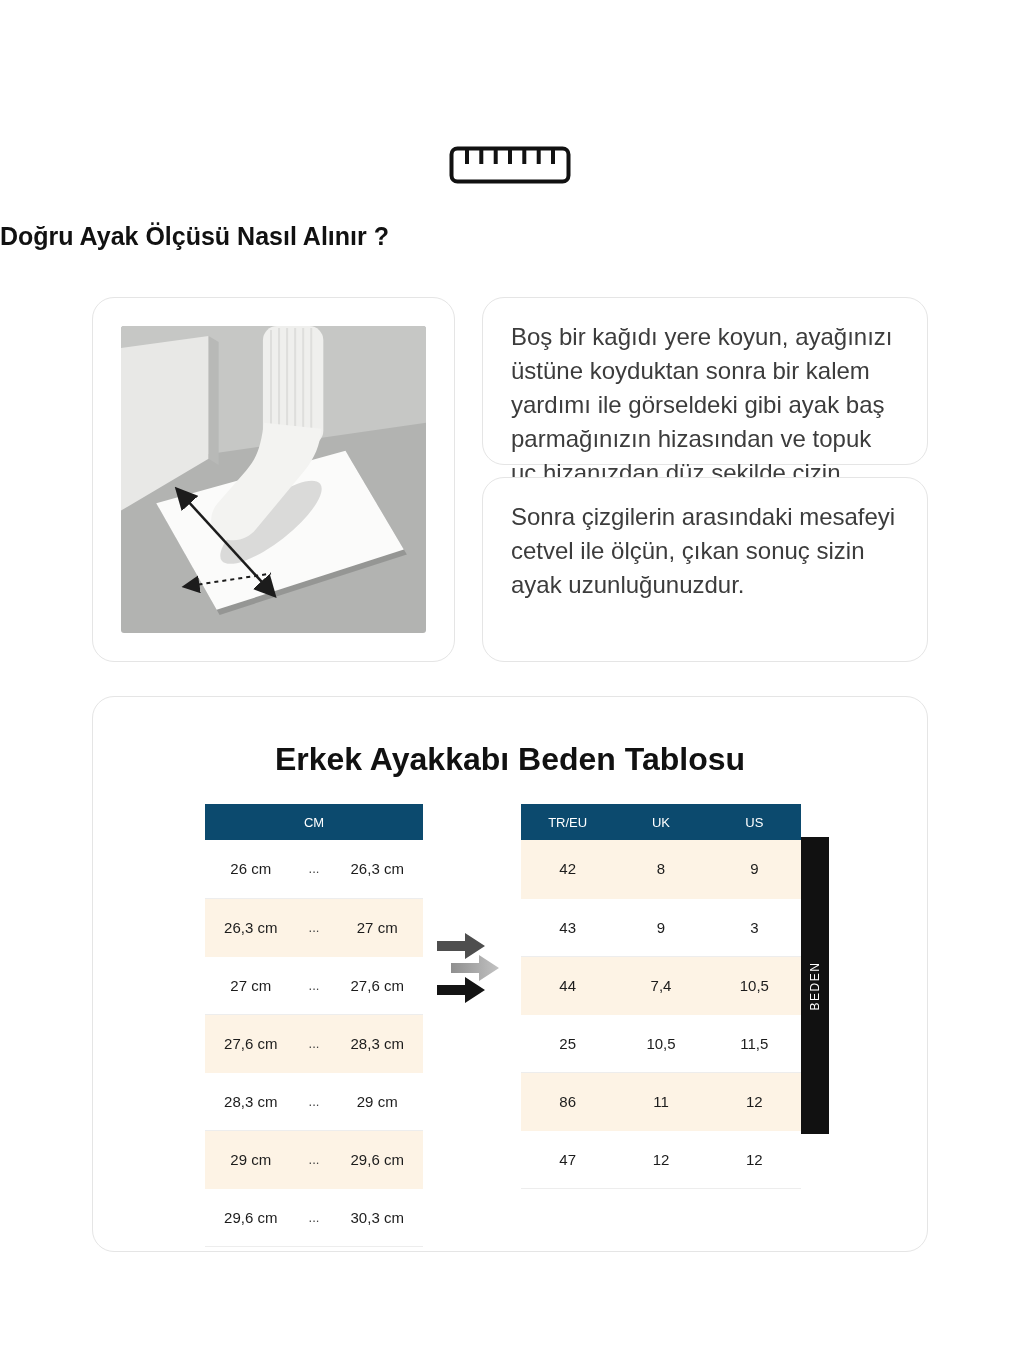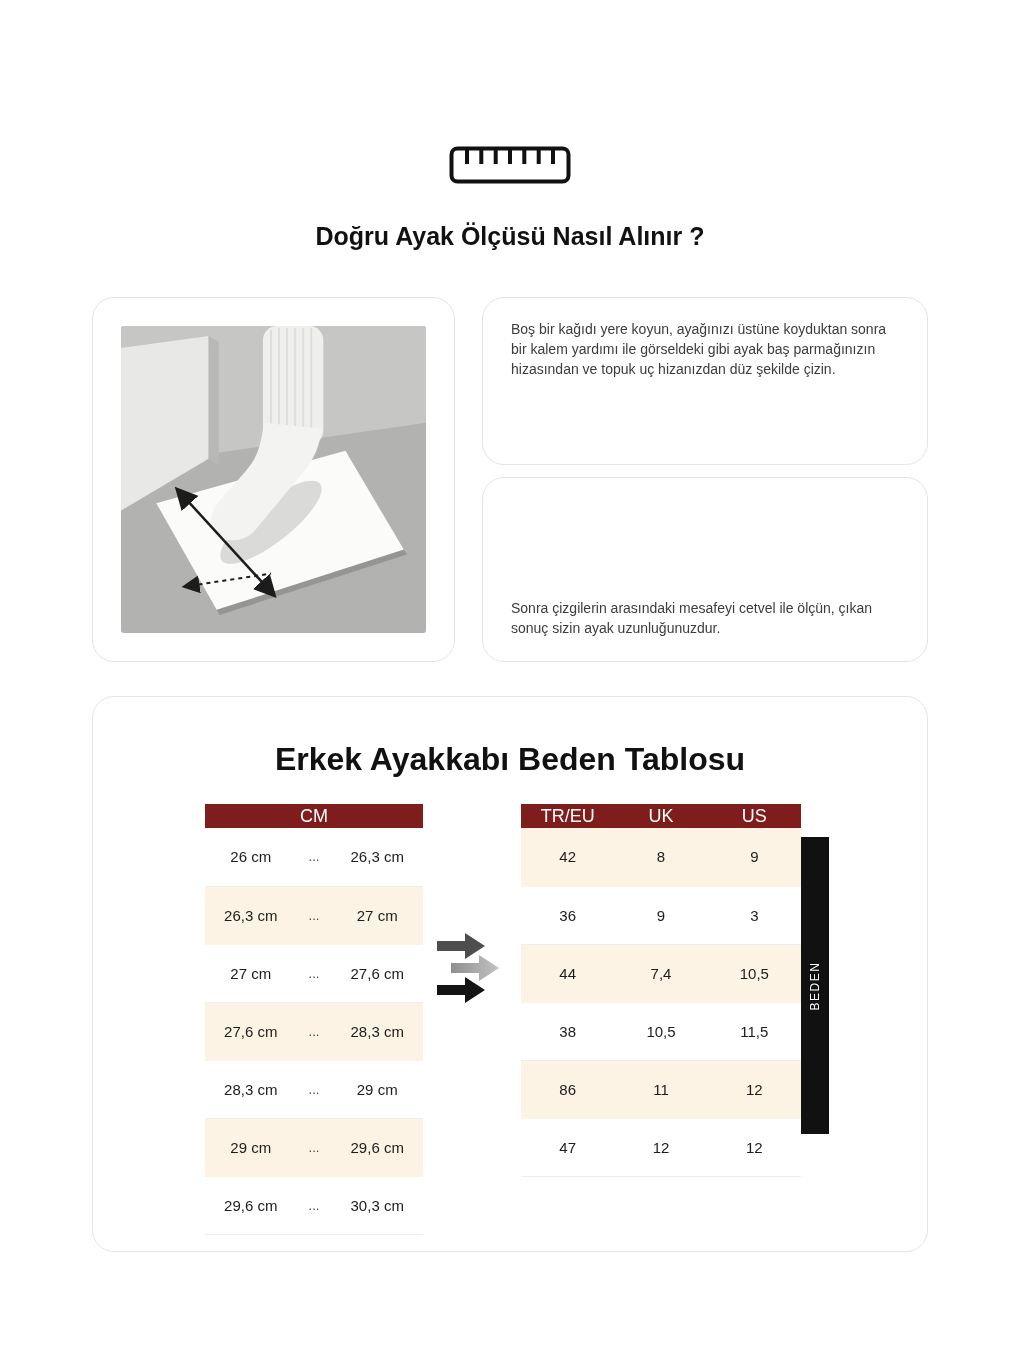--- a/index.html
+++ b/index.html
@@ -2,38 +2,38 @@
 <html><head>
 <meta charset="utf-8">
 <style>
   * { box-sizing: border-box; }
   html, body { margin: 0; padding: 0; background: #ffffff; }
   body { font-family: "Liberation Sans", sans-serif; color: #1a1a1a; }
   .page { width: 1020px; height: 1360px; margin: 0 auto; background: #ffffff; position: relative; overflow: hidden; }
 
   .ruler-wrap { display: flex; justify-content: center; padding-top: 146px; }
 
-  .page-title { text-align: center; font-size: 25px; font-weight: bold; color: #111; margin: 34px 0 0 0; }
+  .page-title { font-size: 25px; font-weight: bold; color: #111; margin: 34px 0 0 0; }
 
   .top-row { display: flex; gap: 27px; margin: 46px 92px 0 92px; height: 365px; }
   .photo-card { width: 363px; flex: none; border: 1px solid #e5e5e5; border-radius: 22px; padding: 28px; background: #fff; }
   .photo { width: 100%; height: 100%; overflow: hidden; border-radius: 3px; }
   .photo svg { display: block; width: 100%; height: 100%; }
 
   .steps-col { flex: 1; display: flex; flex-direction: column; gap: 12px; }
-  .step-card { border: 1px solid #e5e5e5; border-radius: 22px; background: #fff; padding: 22px 28px; font-size: 14px; line-height: 1.42; color: #3c3c3c; }
+  .step-card { border: 1px solid #e5e5e5; border-radius: 22px; background: #fff; padding: 22px 28px; font-size: 24px; line-height: 1.42; color: #3c3c3c; }
   .step-card.first { height: 168px; }
-  .step-card.second { flex: 1; display: flex; align-items: flex-end; }
+  .step-card.second { flex: 1; display: flex; align-items: flex-start; }
   .step-card p { margin: 0; }
 
   .chart-card { position: relative; margin: 34px 92px 0 92px; height: 556px; border: 1px solid #e5e5e5; border-radius: 22px; background: #fff; }
   .chart-title { text-align: center; font-size: 32px; font-weight: bold; color: #111; margin: 0; padding-top: 44px; }
 
   table { border-collapse: collapse; table-layout: fixed; }
-  th { background: #7f1d1d; color: #fff; font-size: 18px; font-weight: normal; height: 24px; }
+  th { background: #0c4a6e; color: #fff; font-size: 13px; font-weight: normal; height: 36px; }
   td { height: 58px; text-align: center; font-size: 15px; color: #1c1c1c; border-bottom: 1px solid #ededed; background: #fff; }
   tr.alt td { background: #fdf3e5; border-bottom: 1px solid #fdf3e5; }
   td.sep { font-size: 13px; color: #444; }
 
   .cm-table { position: absolute; left: 112px; top: 107px; width: 218px; }
   .cm-table col.c-val { width: 42%; }
   .cm-table col.c-sep { width: 16%; }
 
   .size-table { position: absolute; left: 428px; top: 107px; width: 280px; }
 
@@ -185,31 +185,31 @@
             <th>US</th>
           </tr>
       </thead>
       <tbody>
           <tr class="alt">
             <td>42</td>
             <td>8</td>
             <td>9</td>
           </tr>
           <tr>
-            <td>36</td>
+            <td>43</td>
             <td>9</td>
             <td>3</td>
           </tr>
           <tr class="alt">
             <td>44</td>
             <td>7,4</td>
             <td>10,5</td>
           </tr>
           <tr>
-            <td>38</td>
+            <td>25</td>
             <td>10,5</td>
             <td>11,5</td>
           </tr>
           <tr class="alt">
             <td>86</td>
             <td>11</td>
             <td>12</td>
           </tr>
           <tr>
             <td>47</td>

